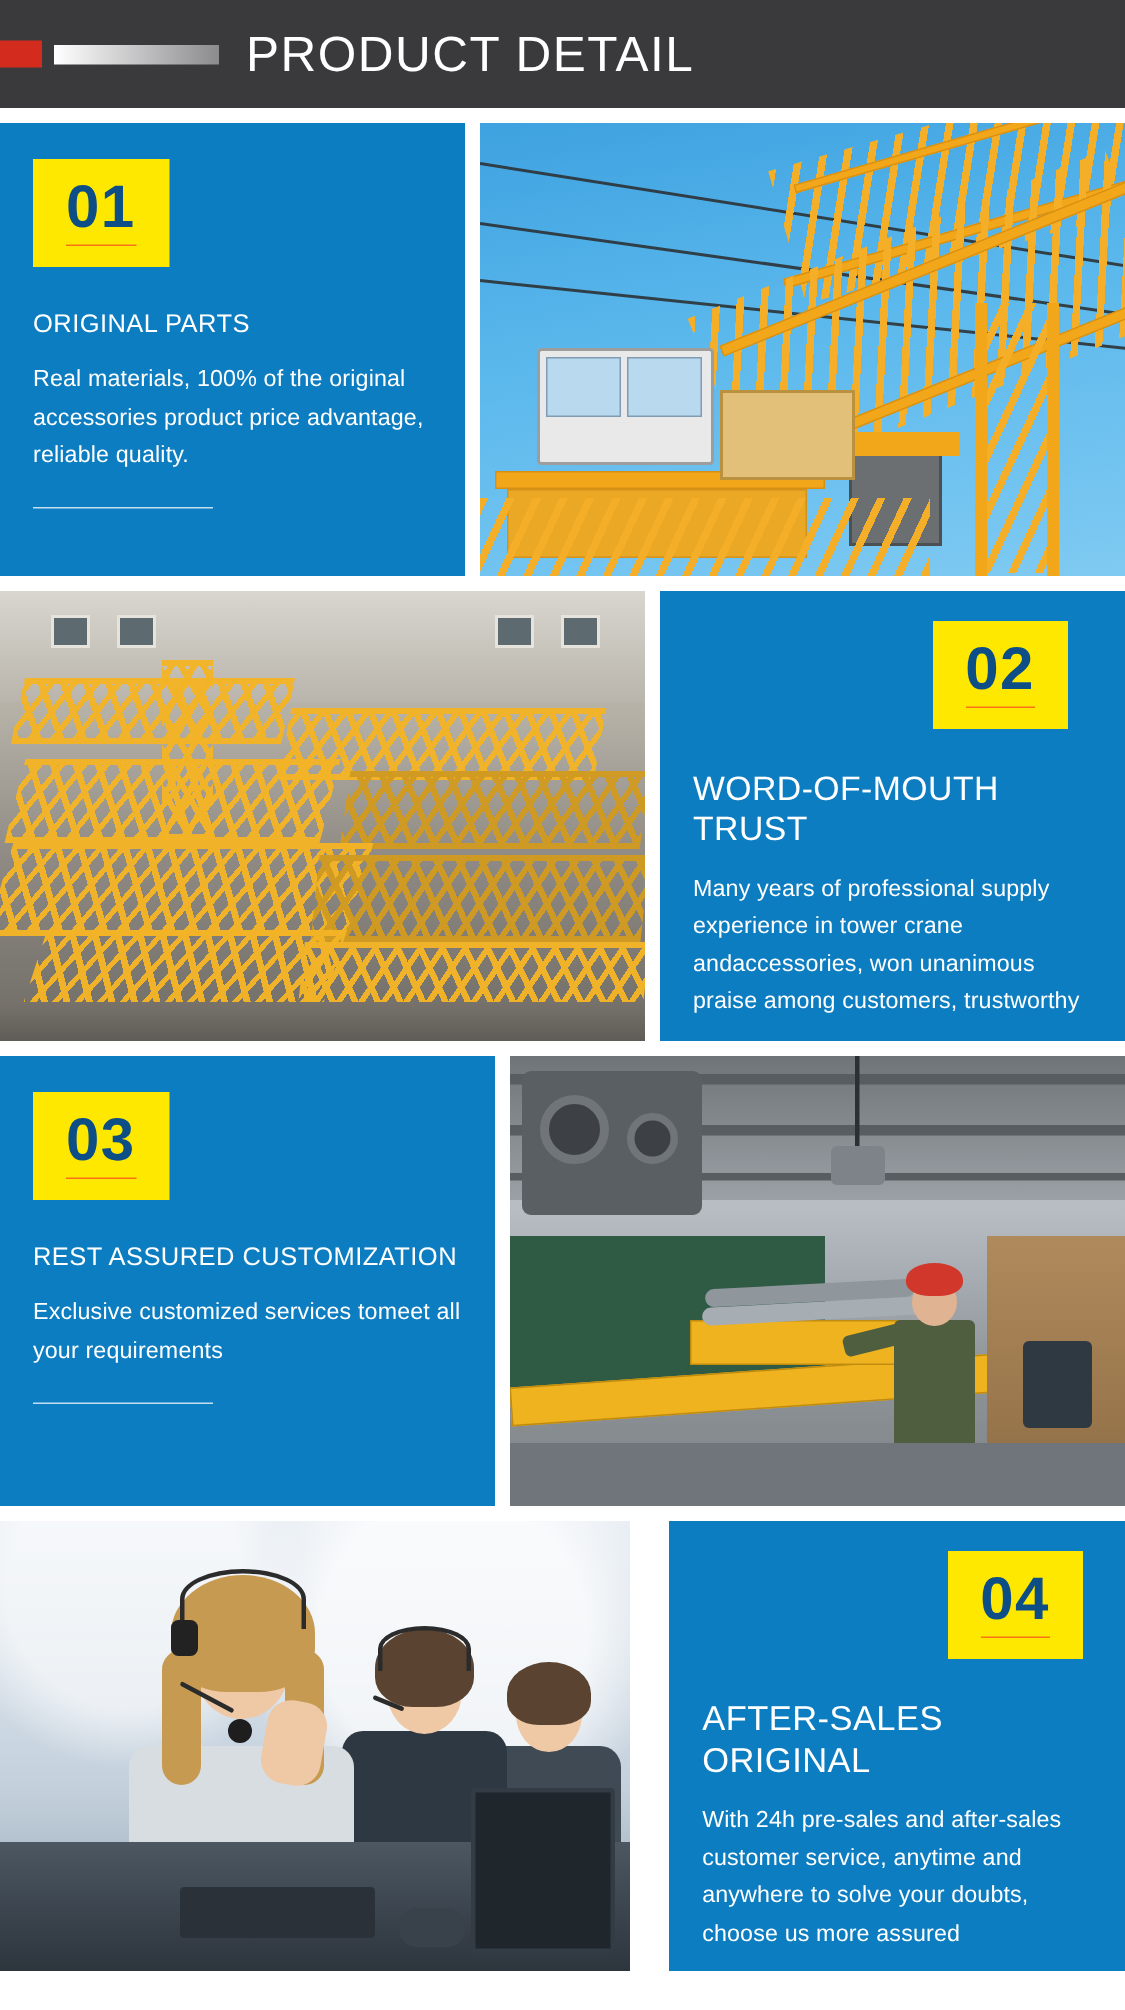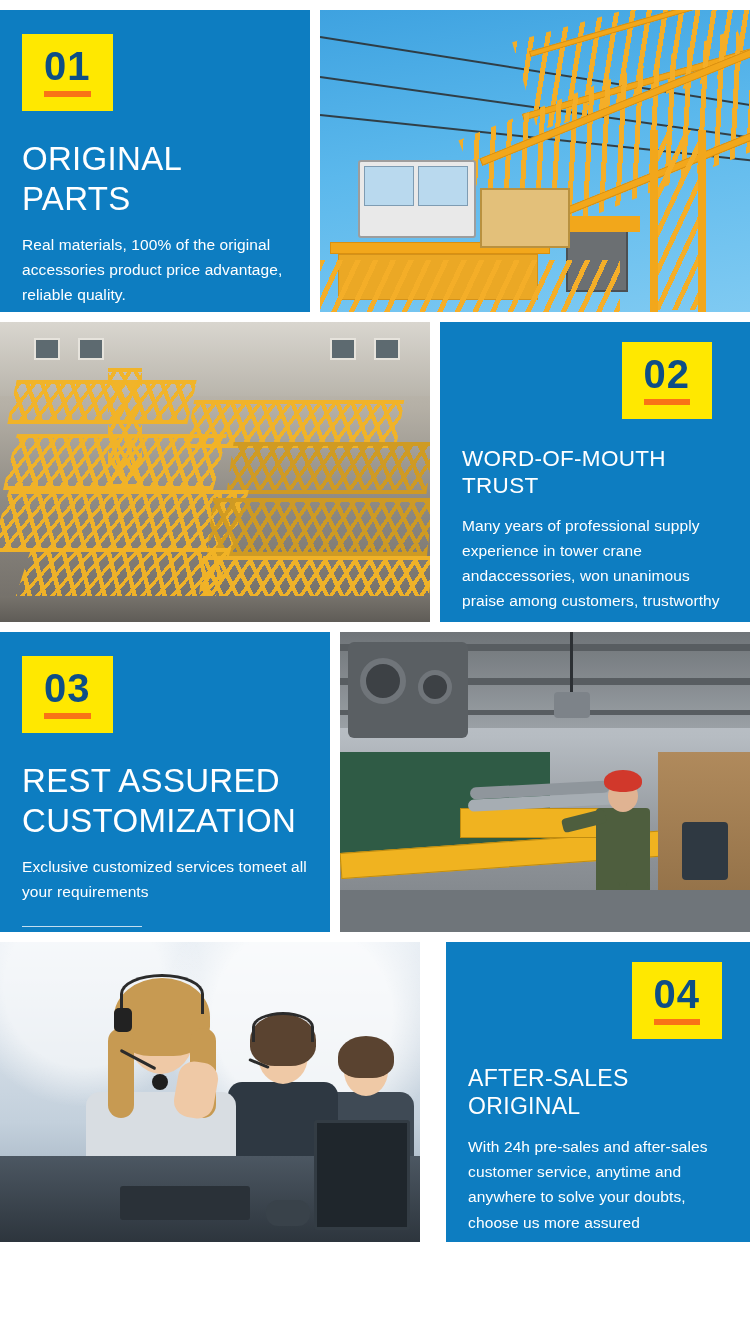--- a/index.html
+++ b/index.html
@@ -72,26 +72,26 @@
     color: #0d4e86;
     font-size: 40px;
     font-weight: 700;
     line-height: 1;
     padding: 12px 22px 14px 22px;
     display: inline-block;
     align-self: flex-start;
     letter-spacing: 1px;
   }
   .badge span {
-    border-bottom: 6px solid #f97316;
+    border-bottom: 1px solid #f97316;
     padding-bottom: 5px;
     display: inline-block;
   }
   .panel-title {
-    font-size: 33px;
+    font-size: 17px;
     font-weight: 400;
     margin-top: 28px;
     line-height: 1.2;
     letter-spacing: 0.3px;
   }
   .panel-body {
     font-size: 15.5px;
     line-height: 1.62;
     margin-top: 14px;
     letter-spacing: 0.1px;
@@ -254,20 +254,27 @@
   .headset-band { position:absolute; border:3px solid #2b2b2b; border-bottom:none; border-radius:50% 50% 0 0; }
   .headset-mic { position:absolute; height:3px; background:#2b2b2b; border-radius:2px; }
   .monitor { position:absolute; background:#1f262c; border:3px solid #333c44; border-radius:3px;}
   .kbd { position:absolute; background:#2a3138; border-radius:3px; }
 </style>
 </head>
 <body>
 
 <div class="page">
 
+  <div class="header">
+    <div class="bars">
+      <div class="bar-red"></div>
+      <div class="bar-grad"></div>
+    </div>
+    <div class="header-title">PRODUCT DETAIL</div>
+  </div>
 
   <div class="row row1">
     <div class="panel">
       <div class="badge"><span>01</span></div>
       <div class="panel-title">ORIGINAL PARTS</div>
       <div class="panel-body">Real materials, 100% of the original accessories product price advantage, reliable quality.</div>
       <div class="rule"></div>
     </div>
     <div class="img">
       <div class="scene-crane">

